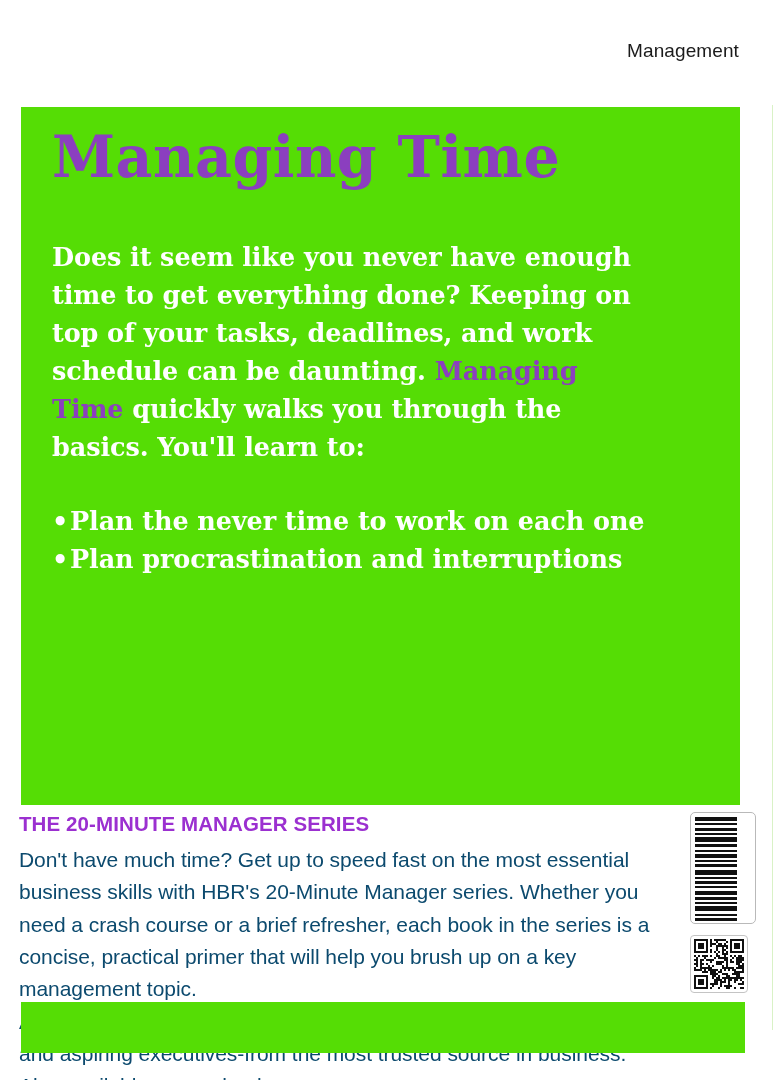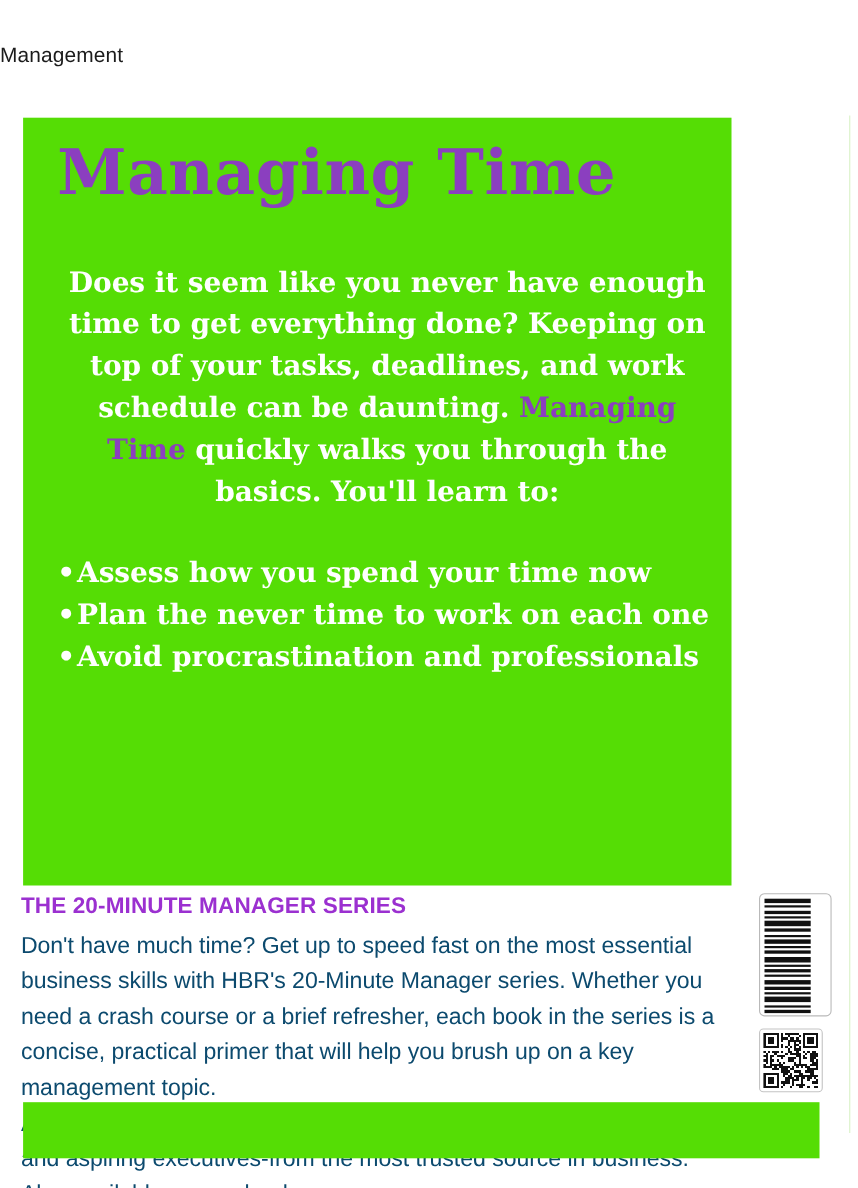--- a/index.html
+++ b/index.html
@@ -33,34 +33,34 @@
     height: 925px;
     background: #d9f2c6;
   }
 
   
   .category {
     position: absolute;
     top: 40px;
     left: 0;
     width: 739px;
-    text-align: left;
+    text-align: right;
     font-family: "Liberation Sans", sans-serif;
     font-size: 19px;
     font-weight: 400;
     color: #1b1b1b;
     letter-spacing: 0.1px;
   }
 
   
   .green-panel {
     position: absolute;
     left: 21px;
     top: 107px;
-    width: 644px;
+    width: 719px;
     height: 698px;
     background: #55dd05;
     box-sizing: border-box;
   }
 
   .book-title {
     position: absolute;
     left: 31px;
     top: 20px;
     font-family: "DejaVu Serif", "Liberation Serif", serif;
@@ -76,21 +76,20 @@
     position: absolute;
     left: 31px;
     top: 132px;
     width: 600px;
     font-family: "DejaVu Serif", "Liberation Serif", serif;
     font-size: 25.5px;
     font-weight: 700;
     color: #ffffff;
     line-height: 1.49;
     letter-spacing: -0.1px;
-    text-align: center;
   }
   .blurb .hl {
     color: #8b3fbf;
   }
 
   .bullets {
     position: absolute;
     left: 31px;
     top: 396px;
     width: 640px;
@@ -219,23 +218,22 @@
 
   <div class="green-panel">
 
     <div class="book-title">Managing Time</div>
 
     <div class="blurb">
       <span>Does it seem like you never have enough time to get everything done? Keeping on top of your tasks, deadlines, and work schedule can be daunting. </span><span class="hl">Managing Time</span><span> quickly walks you through the basics. You'll learn to:</span>
     </div>
 
     <div class="bullets">
-      <div class="bullet-line"><span class="dot">•</span><span>Assess how you spend your time now</span></div>
       <div class="bullet-line"><span class="dot">•</span><span>Plan the never time to work on each one</span></div>
-      <div class="bullet-line"><span class="dot">•</span><span>Avoid procrastination and professionals</span></div>
+      <div class="bullet-line"><span class="dot">•</span><span>Plan procrastination and interruptions</span></div>
     </div>
 
   </div>
 
   <div class="series-block">
     <p class="series-heading">THE 20-MINUTE MANAGER SERIES</p>
     <p class="series-para">Don't have much time? Get up to speed fast on the most essential business skills with HBR's 20-Minute Manager series. Whether you need a crash course or a brief refresher, each book in the series is a concise, practical primer that will help you brush up on a key management topic.</p>
     <p class="series-para">Advice you can quickly read and apply, for ambitious professionals and aspiring executives-from the most trusted source in business. Also available as an ebook.</p>
   </div>
 

